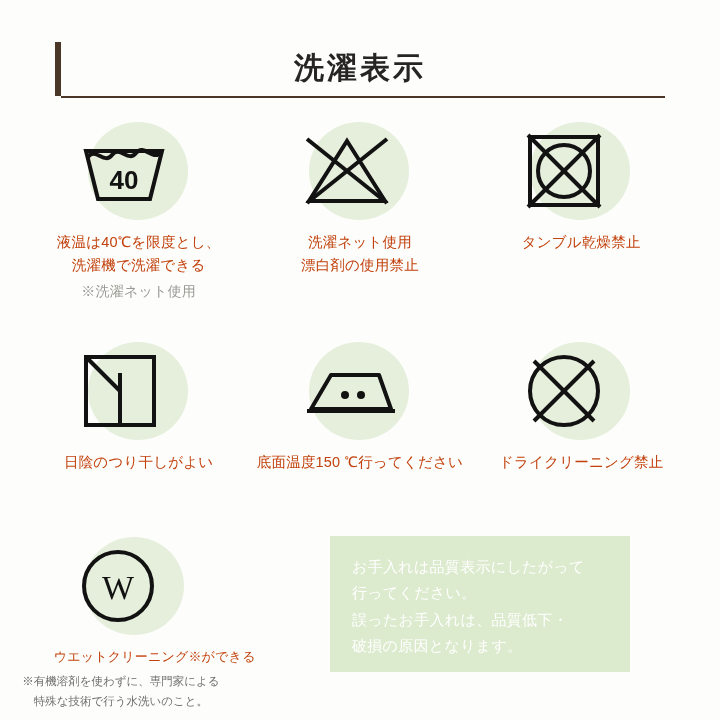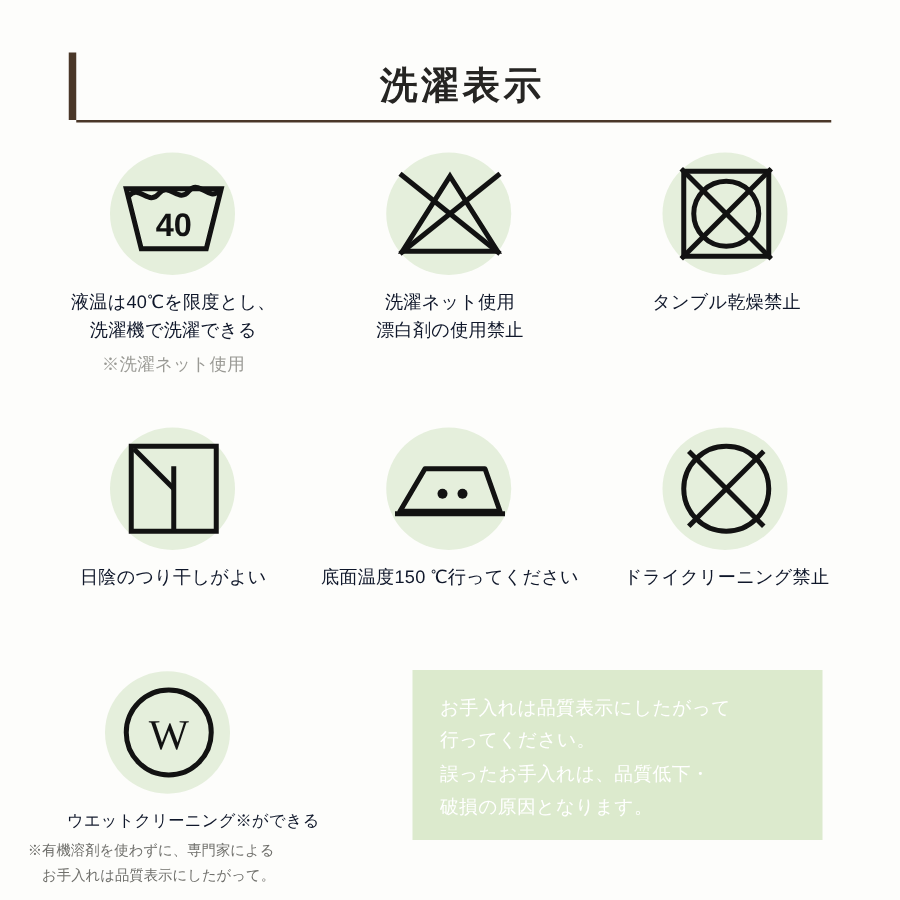--- a/index.html
+++ b/index.html
@@ -32,21 +32,21 @@
   .header-bar {
     position: absolute;
     left: 0;
     top: 0;
     width: 6px;
     height: 54px;
     background: #4a3728;
   }
   .header-title {
     position: absolute;
-    left: 10px;
+    left: 0;
     top: 6px;
     width: 610px;
     text-align: center;
     font-size: 30px;
     font-weight: bold;
     letter-spacing: 3px;
     color: #262523;
   }
   .header-rule {
     position: absolute;
@@ -78,42 +78,41 @@
   .row-1 .cell { height: 220px; }
   .row-2 .cell { height: 195px; }
   .row-3 .cell { height: 185px; }
 
   .symbol-wrap {
     position: relative;
     width: 118px;
     height: 105px;
     display: flex;
     align-items: center;
-    justify-content: center;
   }
   .blob {
     position: absolute;
     left: 8px;
     top: 4px;
     width: 100px;
     height: 98px;
     background: #e5efdc;
     border-radius: 50%;
     z-index: 0;
   }
   .glyph {
     position: relative;
     z-index: 1;
   }
   .caption {
     margin-top: 8px;
     text-align: center;
     font-size: 14.5px;
     line-height: 1.62;
-    color: #0f172a;
+    color: #c2410c;
     letter-spacing: 0.2px;
   }
   .caption .ln { display: block; white-space: nowrap; }
   .sub-note {
     margin-top: 2px;
     text-align: right;
     font-size: 14px;
     line-height: 1.6;
     color: #9a9a95;
     letter-spacing: 0.2px;
@@ -130,21 +129,21 @@
 
   
   .cell-wet { margin-left: -4px; }
   .cell-wet .caption { font-size: 13px; margin-left: 40px; }
 
   
   .note-box {
     position: absolute;
     left: 330px;
     top: 536px;
-    width: 328px;
+    width: 300px;
     height: 136px;
     background: #dceacd;
     box-sizing: border-box;
     padding: 18px 22px 0 22px;
   }
   .note-box .nl {
     display: block;
     font-size: 15px;
     line-height: 1.75;
     color: #ffffff;
@@ -284,21 +283,21 @@
               <circle cx="42" cy="42" r="34" fill="none" stroke="#121212" stroke-width="4"></circle>
               <text x="42" y="55" font-family="Liberation Serif, serif" font-size="34" text-anchor="middle" fill="#121212">W</text>
             </svg>
           </span>
         </div>
         <div class="caption">
           <span class="ln">ウエットクリーニング※ができる</span>
         </div>
         <div class="fine-note">
           <span class="ln">※有機溶剤を使わずに、専門家による</span>
-          <span class="ln">　お手入れは品質表示にしたがって。</span>
+          <span class="ln">　特殊な技術で行う水洗いのこと。</span>
         </div>
       </div>
 
       <div class="cell"></div>
       <div class="cell"></div>
     </div>
   </div>
 
   <div class="note-box">
     <span class="nl">お手入れは品質表示にしたがって</span>

